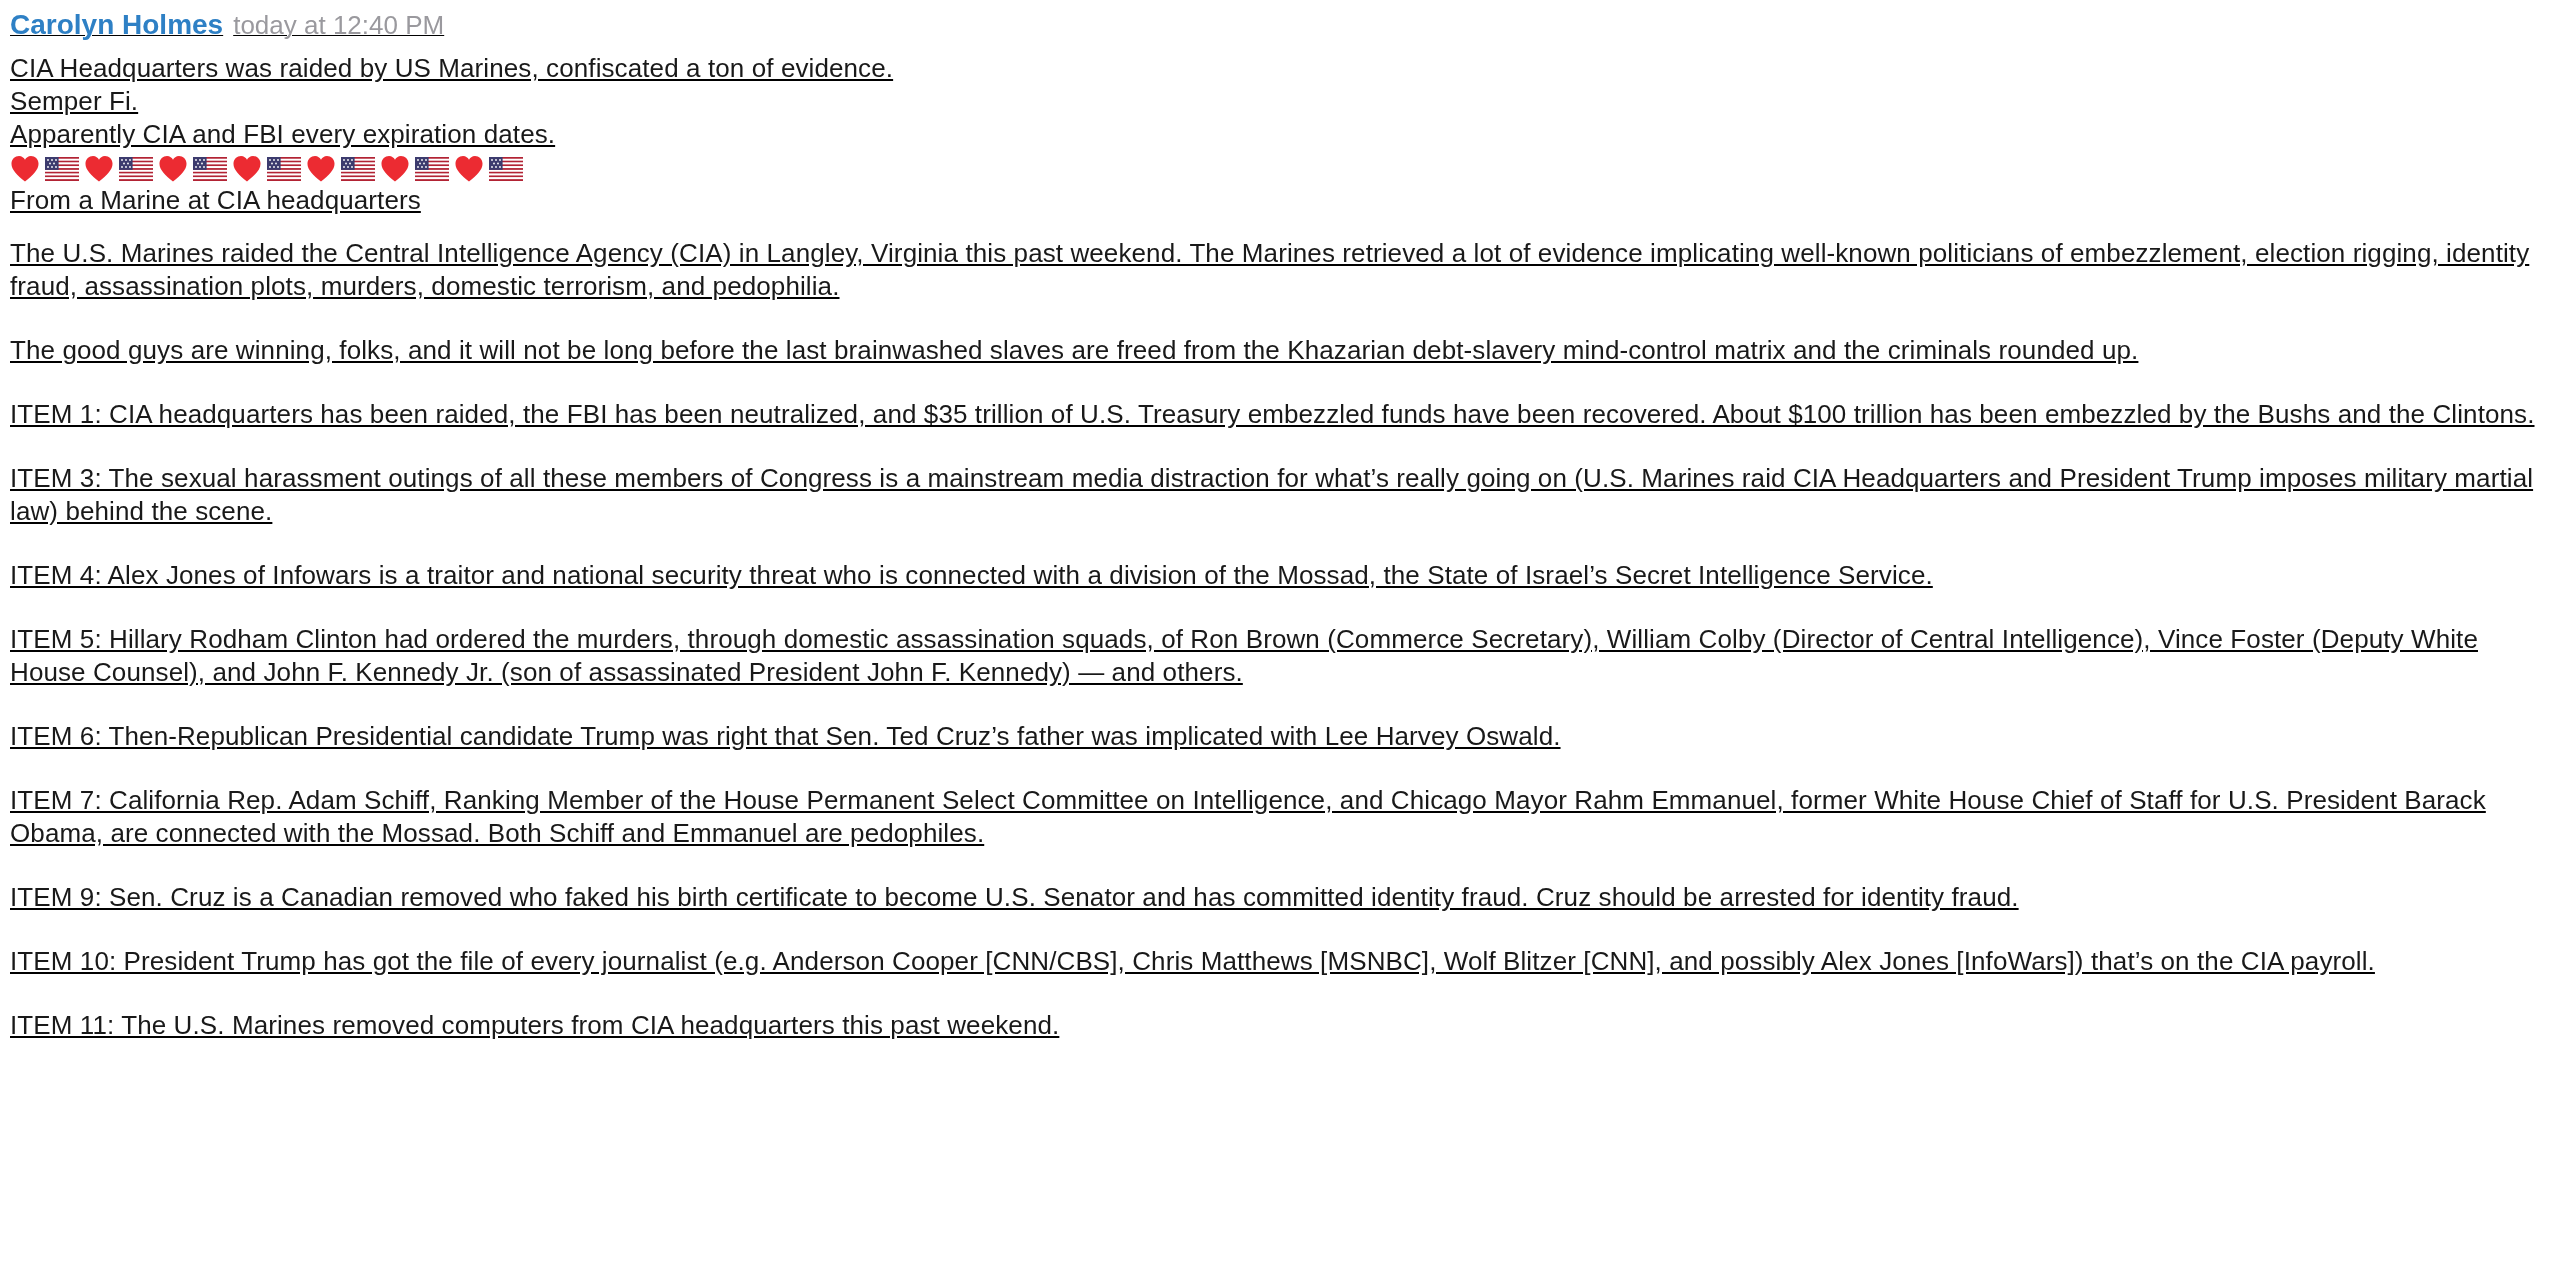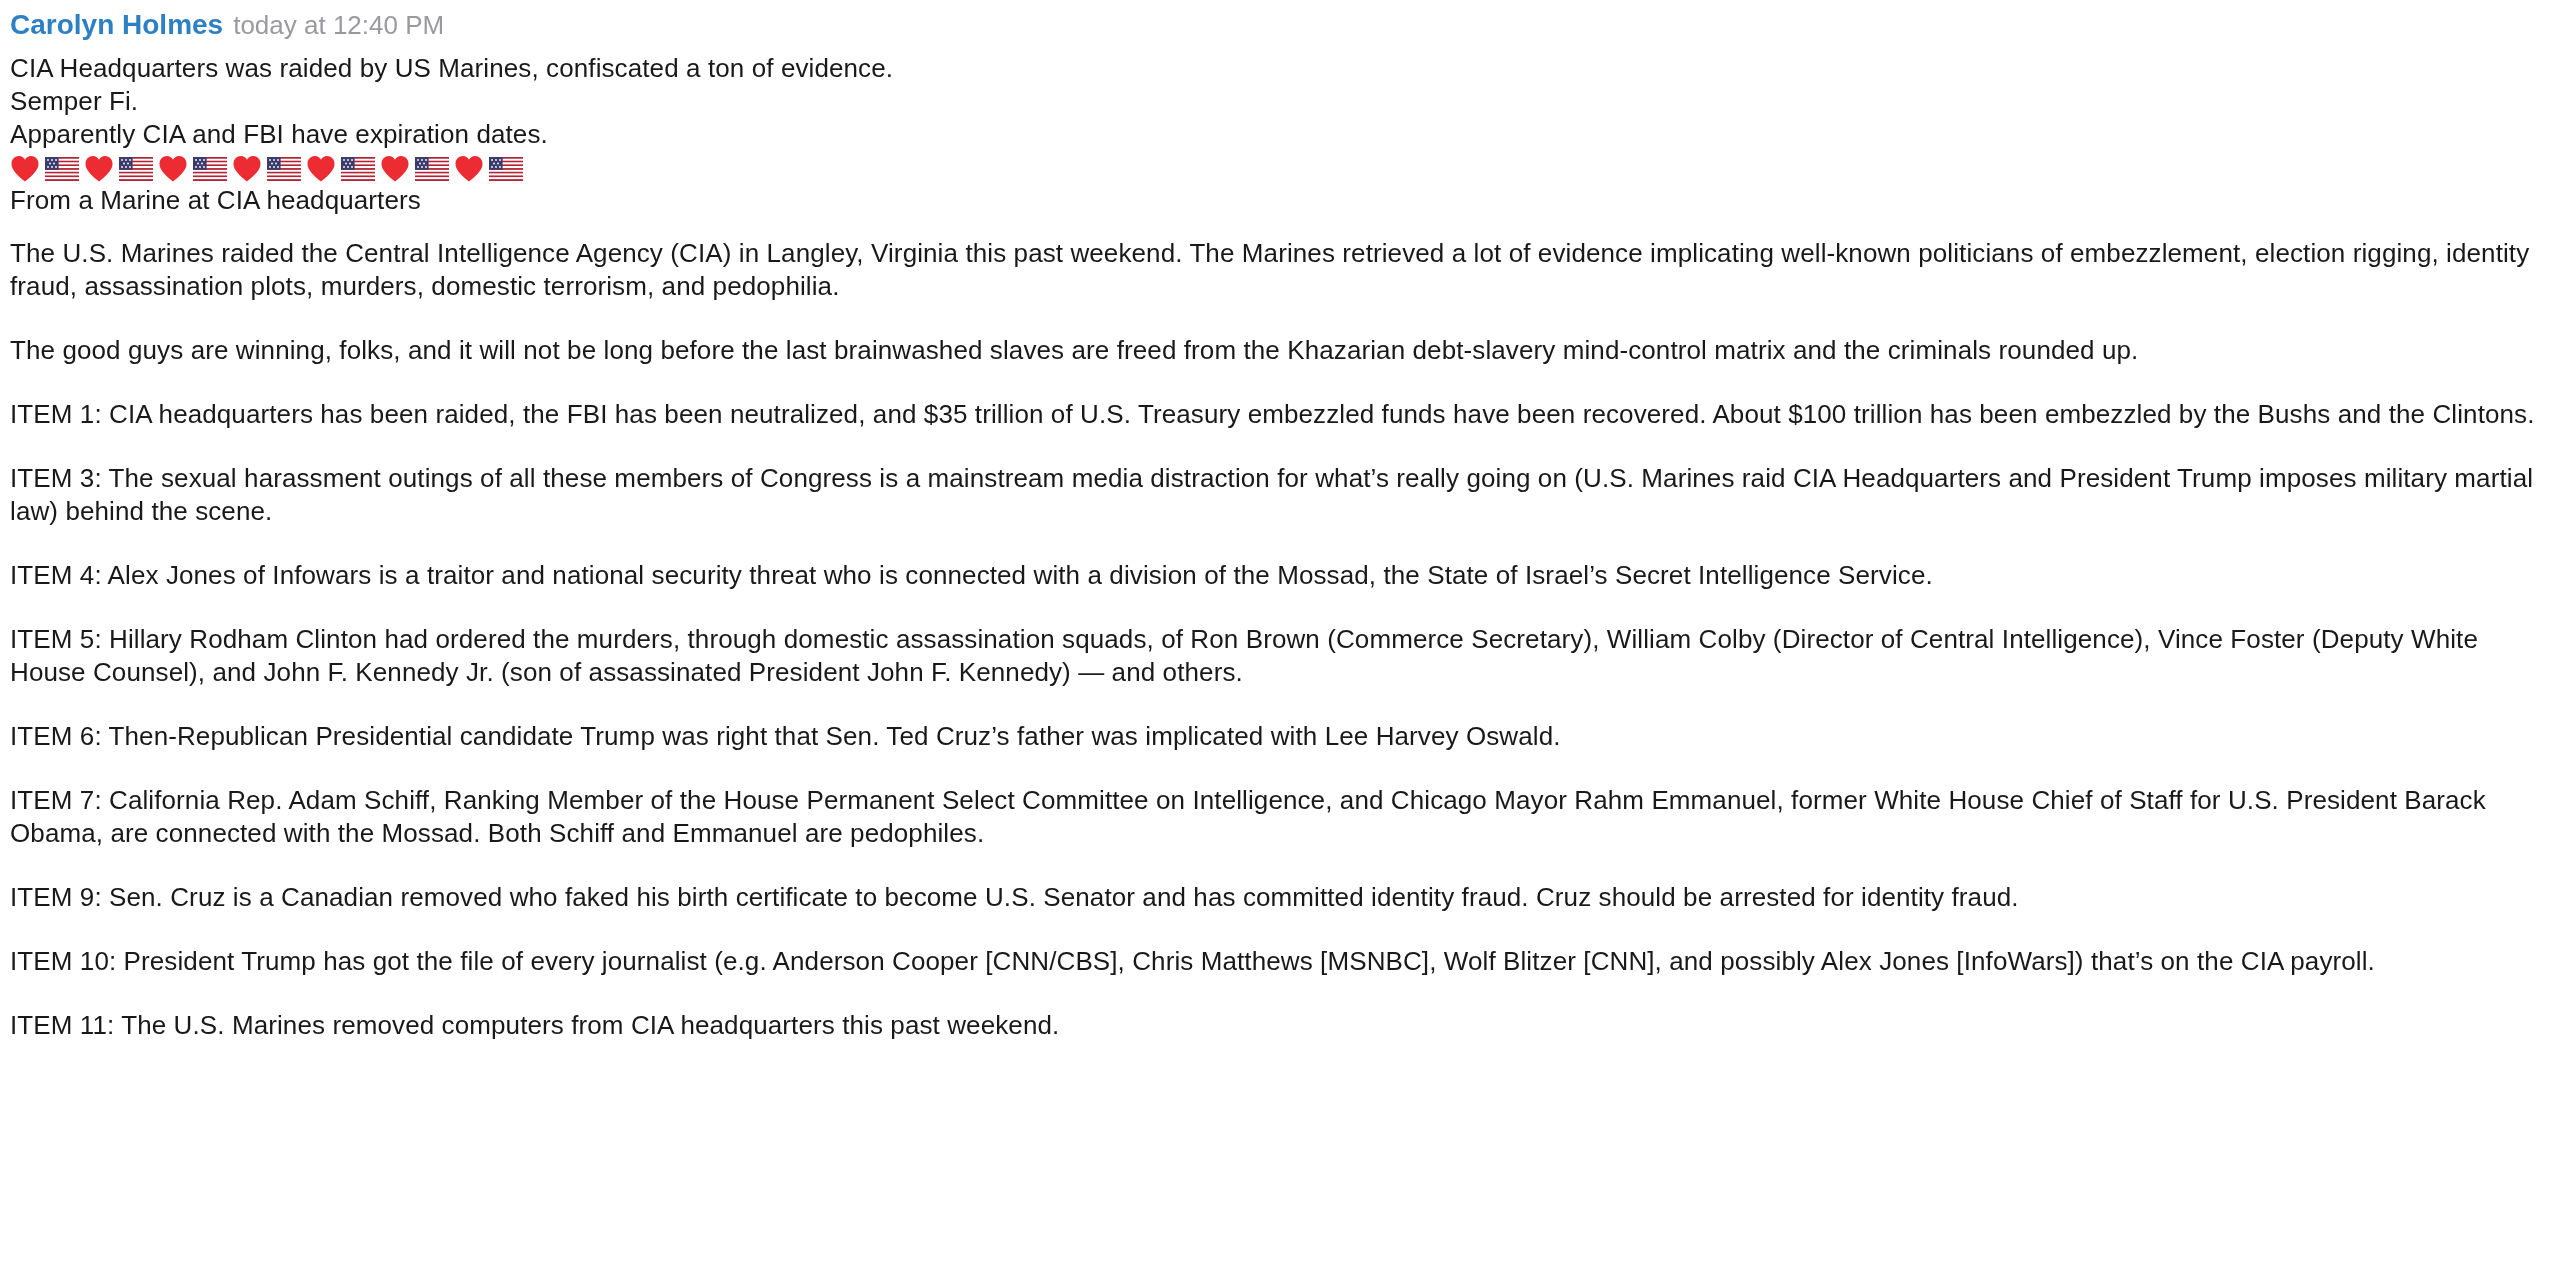--- a/index.html
+++ b/index.html
@@ -9,20 +9,21 @@
     width: 2576px;
     height: 1270px;
     overflow: hidden;
     font-family: "Liberation Sans", "DejaVu Sans", sans-serif;
   }
   .page {
     box-sizing: border-box;
     width: 2576px;
     height: 1016px;
     padding: 8px 28px 0 10px;
+    text-decoration: underline;
   }
   .header {
     line-height: 33px;
     margin-bottom: 7px;
     white-space: nowrap;
   }
   .author {
     font-size: 28px;
     font-weight: 700;
     cursor: pointer;
@@ -63,21 +64,21 @@
 
 <div class="page">
   <div class="header">
     <span class="author" style="color: rgb(46, 128, 197);">Carolyn Holmes</span><span class="timestamp" style="color: rgb(154, 153, 158);">today at 12:40 PM</span>
   </div>
 
   <div class="intro">
     <div id="intro-before">
         <div class="line">CIA Headquarters was raided by US Marines, confiscated a ton of evidence.</div>
         <div class="line">Semper Fi.</div>
-        <div class="line">Apparently CIA and FBI have expiration dates.</div>
+        <div class="line">Apparently CIA and FBI every expiration dates.</div>
       </div>
     <div class="emoji-row" id="emoji-row"><span class="emoji"><svg width="30" height="28" viewBox="0 0 32 30">
      <path d="M16 28.5 C7.5 21.5 1.5 15.8 1.5 9.3 C1.5 4.2 5.4 1 9.6 1 C12.6 1 14.9 2.9 16 5.1 C17.1 2.9 19.4 1 22.4 1 C26.6 1 30.5 4.2 30.5 9.3 C30.5 15.8 24.5 21.5 16 28.5 Z" fill="#ec2b32"></path>
    </svg></span><span class="emoji"><svg width="34" height="24" viewBox="0 0 34 24">
       <rect x="0" y="0" width="34" height="1.846" fill="#b22334"></rect>
             <rect x="0" y="1.846" width="34" height="1.846" fill="#ffffff"></rect>
             <rect x="0" y="3.692" width="34" height="1.846" fill="#b22334"></rect>
             <rect x="0" y="5.538" width="34" height="1.846" fill="#ffffff"></rect>
             <rect x="0" y="7.384" width="34" height="1.846" fill="#b22334"></rect>
             <rect x="0" y="9.23" width="34" height="1.846" fill="#ffffff"></rect>

